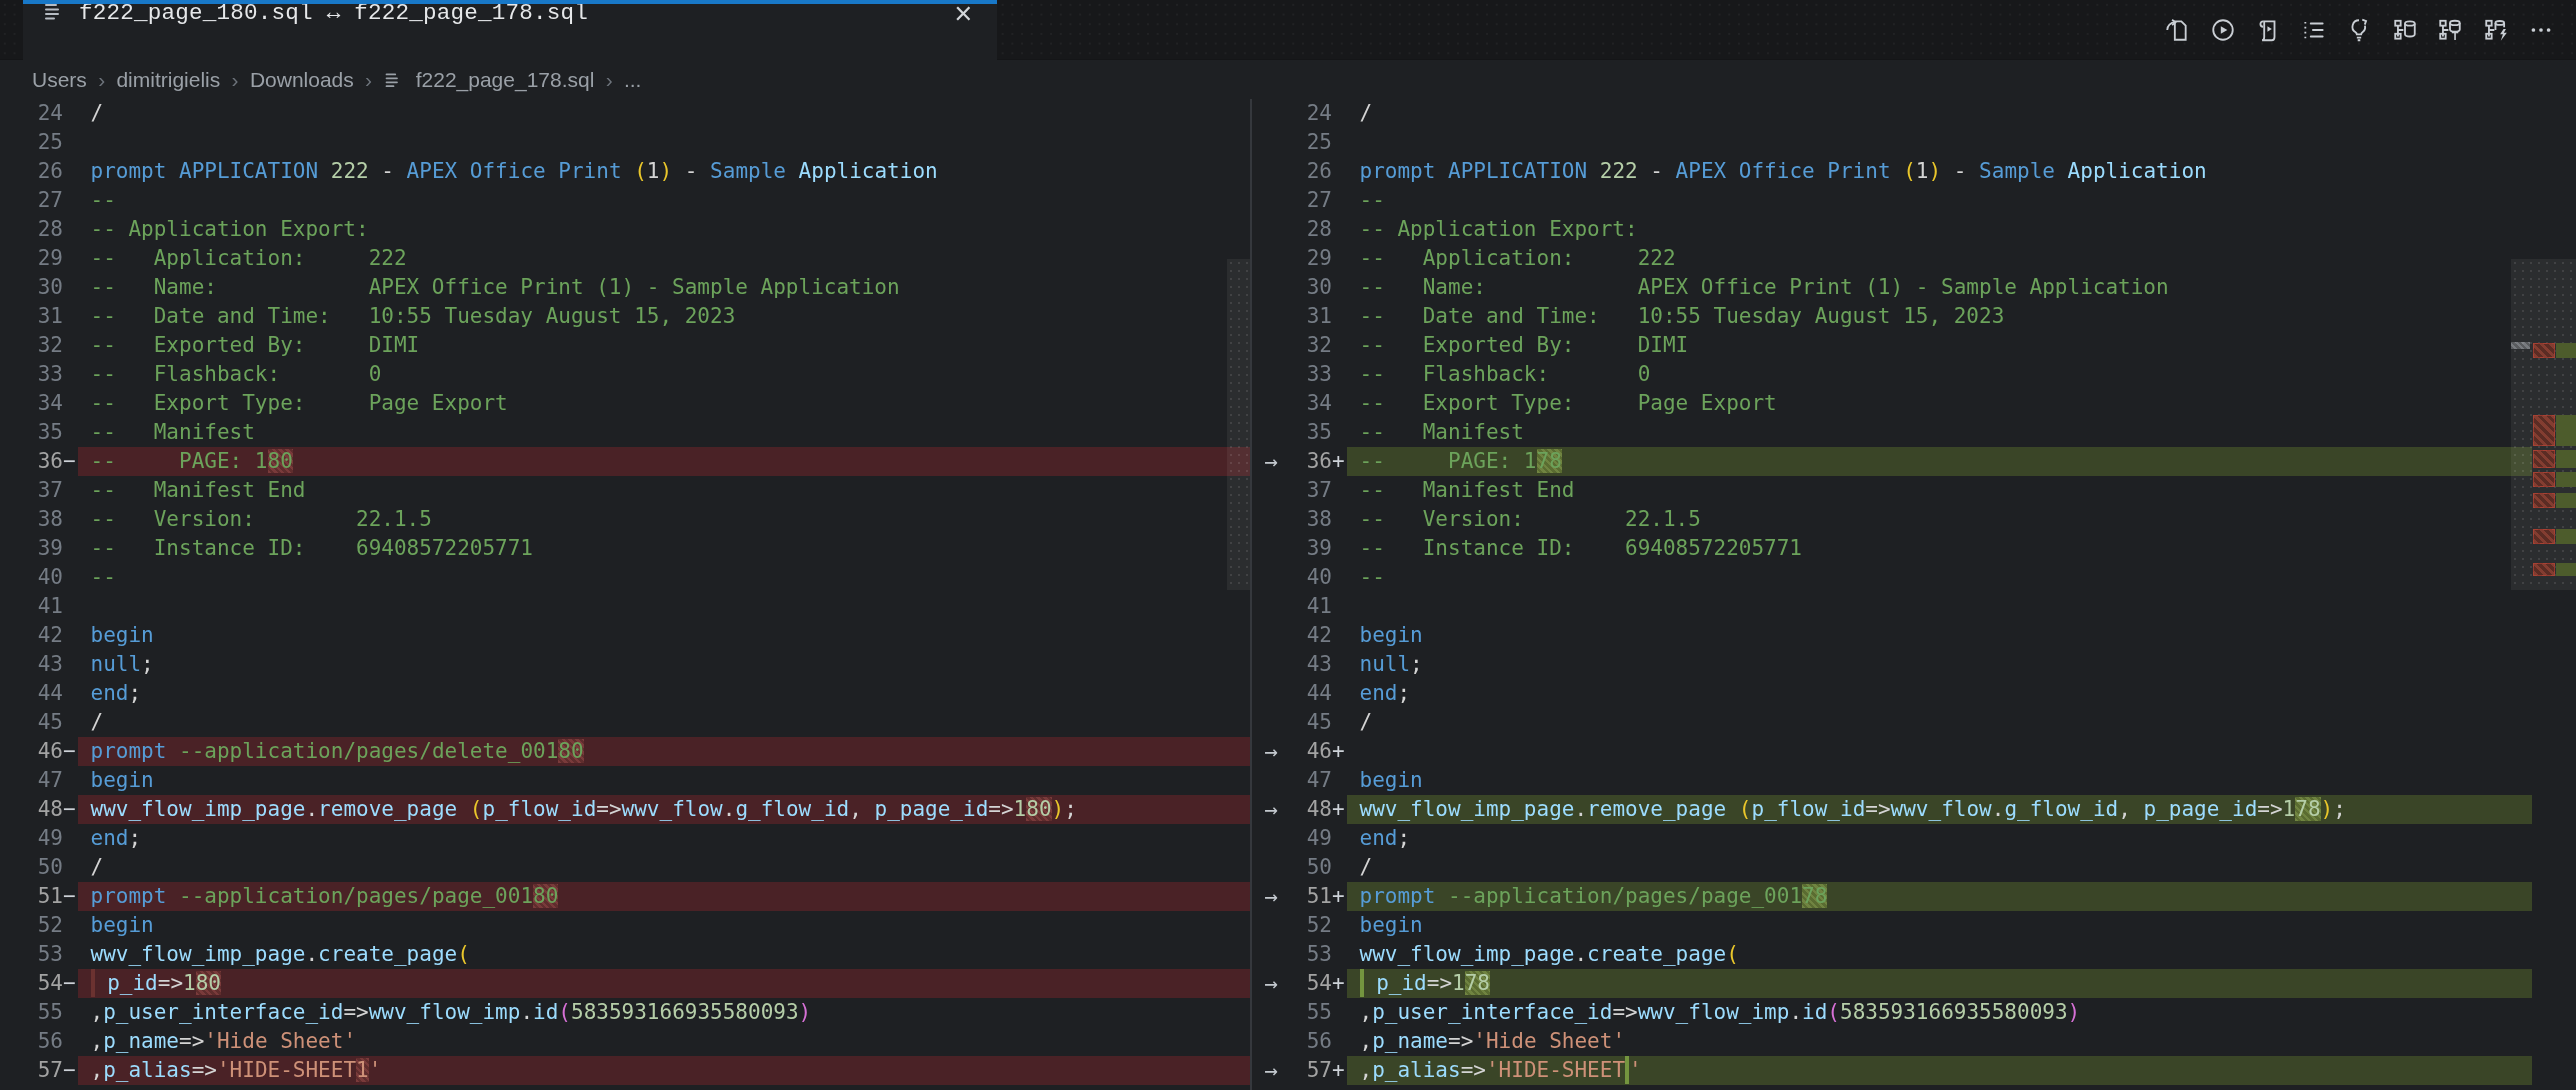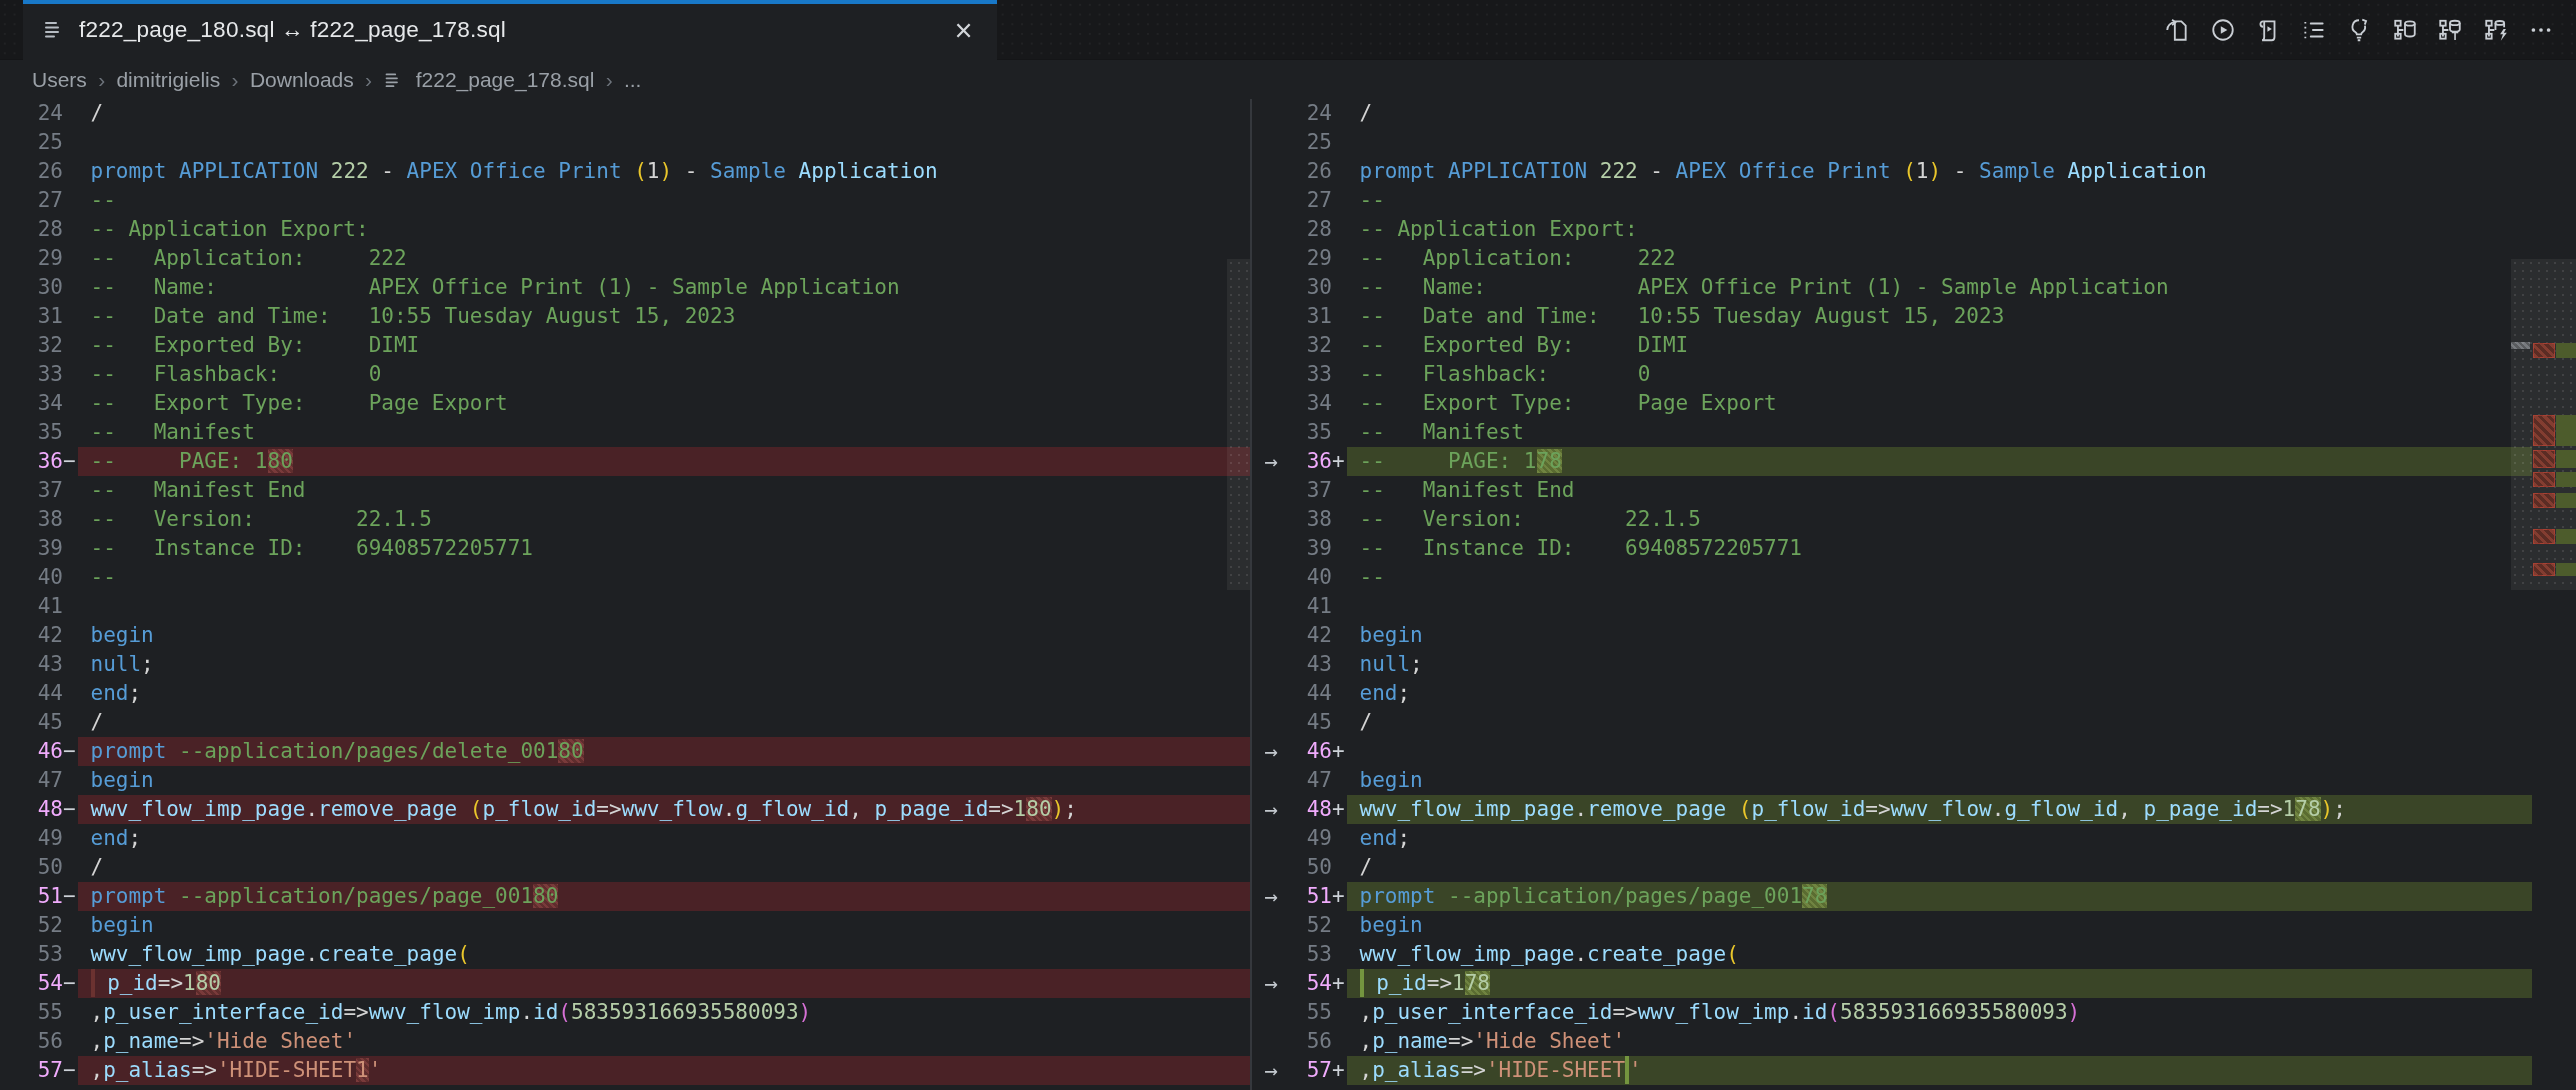--- a/index.html
+++ b/index.html
@@ -7,21 +7,21 @@
               font-family:"Liberation Sans", sans-serif; }
   .screen { position:relative; width:2576px; height:1091px; background:#1e2023; }
 
   
   .tabstrip { position:absolute; top:0; left:0; width:2576px; height:60px;
               background:#17181a; border-bottom:0.8px solid #141517; display:flex; }
   .tabstrip .dots { position:absolute; inset:0;
       background-image: radial-gradient(rgba(255,255,255,0.045) 1.2px, transparent 1.2px);
       background-size:9.7px 9.7px; }
   .tab { position:relative; margin-left:22.6px; width:974px; height:60px; background:#1e2023;
-         display:flex; align-items:center; padding:0 24px 0 19.4px; z-index:2; }
+         display:flex; padding:0 24px 0 19.4px; z-index:2;font-family:Liberation Mono, monospace; }
   .tab-accent { position:absolute; top:0; left:0; width:100%; height:4px; background:#1878c8; }
   .tab-title { color:#e6e8ea; font-size:22.6px; letter-spacing:0.2px; white-space:nowrap; }
   .tab .sp { flex:1; }
   .tab-close { color:#d3d6da; font-size:31px; font-weight:300; line-height:31px; cursor:pointer; }
   .file-icon svg, .bc-file-icon svg { display:block; }
 
   
   .toolbar { position:absolute; right:21px; top:0; height:60px; display:flex; align-items:center;
              gap:18px; z-index:3; }
   .tb-icon { width:27.5px; height:27.5px; display:flex; align-items:center; justify-content:center;
@@ -40,21 +40,21 @@
   .editor { position:absolute; top:0; height:992px; overflow:hidden; }
   .editor.left  { left:0; width:1250px; }
   .editor.right { left:1252px; width:1324px; }
   .sash { position:absolute; top:0; left:1250px; width:1.6px; height:992px; background:#35383d; cursor:col-resize; }
 
   .row { display:flex; height:29px; font-family:"DejaVu Sans Mono","Liberation Mono",monospace;
          font-size:21px; line-height:29px; white-space:pre; }
   .ln   { color:#757c85; text-align:right; flex:none; }
   .left  .ln { width:63px; }
   .right .ln { width:42px; }
-  .ln.chg { color:#f0abfc; }
+  .ln.chg { color:#a3a3a3; }
   .sign { width:14.5px; flex:none; color:#cdd2d8; }
   .arrow { width:38px; flex:none; color:#c3c8ce; text-align:center; font-size:22.6px; cursor:pointer; }
   .code { flex:1; padding-left:13px; }
   .right .code { margin-right:44px; }
   .code.del { background:#4a2226; }
   .code.ins { background:#3a4527; }
 
   .tok-kw  { color:#569CD6;margin-top:14px; }
   .tok-id  { color:#9CDCFE; }
   .tok-num { color:#B5CEA8; }

